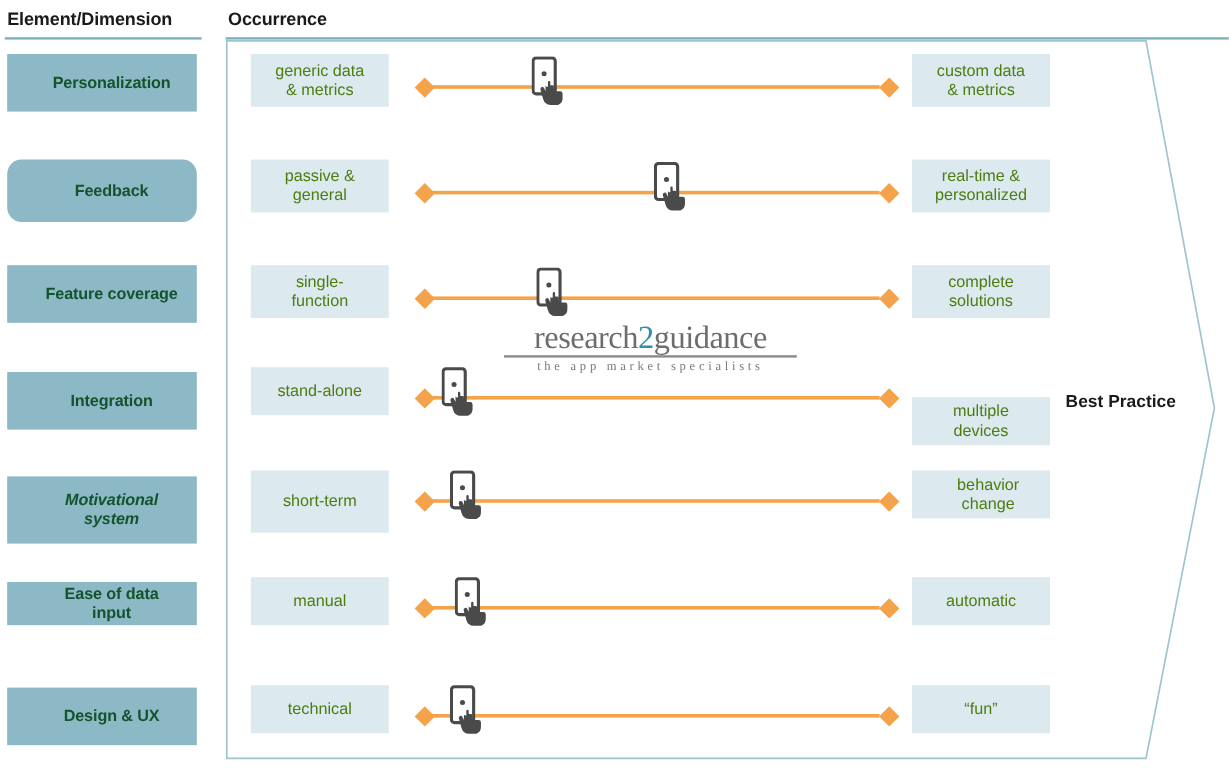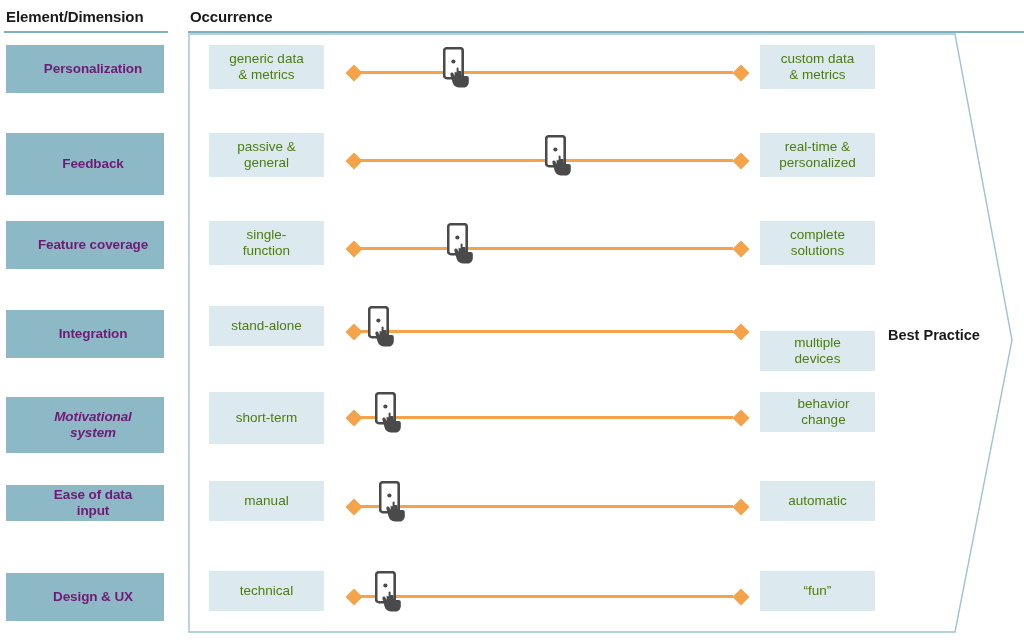--- a/index.html
+++ b/index.html
@@ -47,21 +47,21 @@
     width: 1024px; height: 642px;
     pointer-events: none;
   }
 
   
   .dim-box {
     position: absolute;
     left: 6px;
     width: 158px;
     background: #8cb9c5;
-    color: #701a75;
+    color: #14532d;
     font-size: 13.5px;
     font-weight: bold;
     display: flex;
     align-items: center;
     justify-content: center;
     text-align: center;
     line-height: 1.18;
     letter-spacing: -0.1px;
     box-sizing: border-box;
     padding-left: 16px;
@@ -176,21 +176,21 @@
   <circle cx="10.4" cy="14.5" r="2.1" fill="#4a4a4a"></circle>
   <path d="M11.6 16.2 L11.6 24.0 Q11.6 25.2 12.7 25.2 L13.6 25.2
            L13.6 21.4 Q13.6 20.4 14.6 20.4 Q15.6 20.4 15.6 21.4
            L15.6 24.0 L17.4 24.0 Q18.6 24.0 18.6 25.2 L18.6 27.2
            Q18.6 29.0 20.4 29.0 L23.8 29.0 Q25.8 29.0 25.8 31.0
            L25.8 35.0 Q25.8 38.8 22.0 40.4 L15.8 40.4
            Q11.0 40.4 9.6 35.6 L7.4 27.8 Q7.0 26.2 8.4 25.6
            Q9.8 25.0 10.4 26.4 L11.6 29.0 Z" fill="#4a4a4a"></path>
 </svg>
       </div>
-      <div class="dim-box" style="top: 133px; height: 62px;">Feedback</div>
+      <div class="dim-box" style="top: 133px; height: 52px; border-radius: 12px;">Feedback</div>
       <div class="chip chip-left" style="top: 133px; height: 44px;">passive &amp;<br>general</div>
       <div class="chip chip-right" style="top: 133px; height: 44px;">real-time &amp;<br>personalized</div>
       <div class="axis-line" style="top: 159px;"></div>
       <div class="cap" style="left: 348px; top: 154.5px;"></div>
       <div class="cap" style="left: 735px; top: 154.5px;"></div>
       <div class="marker" style="left: 544.81px; top: 135px;">
 <svg width="34" height="44" viewBox="0 0 34 44" xmlns="http://www.w3.org/2000/svg">
   <rect x="1.2" y="1.2" width="18.5" height="30" rx="2.6" ry="2.6" fill="#ffffff" stroke="#4a4a4a" stroke-width="2.6"></rect>
   <circle cx="10.4" cy="14.5" r="2.1" fill="#4a4a4a"></circle>
   <path d="M11.6 16.2 L11.6 24.0 Q11.6 25.2 12.7 25.2 L13.6 25.2
@@ -294,14 +294,19 @@
            Q18.6 29.0 20.4 29.0 L23.8 29.0 Q25.8 29.0 25.8 31.0
            L25.8 35.0 Q25.8 38.8 22.0 40.4 L15.8 40.4
            Q11.0 40.4 9.6 35.6 L7.4 27.8 Q7.0 26.2 8.4 25.6
            Q9.8 25.0 10.4 26.4 L11.6 29.0 Z" fill="#4a4a4a"></path>
 </svg>
       </div>
     </div>
 
   <div id="best-practice">Best Practice</div>
 
+  <div id="logo">
+    <div id="logo-word"><span>research</span><span class="accent">2</span><span>guidance</span></div>
+    <div id="logo-rule"></div>
+    <div id="logo-tag">the app market specialists</div>
+  </div>
 
 </div>
 
 </body></html>

